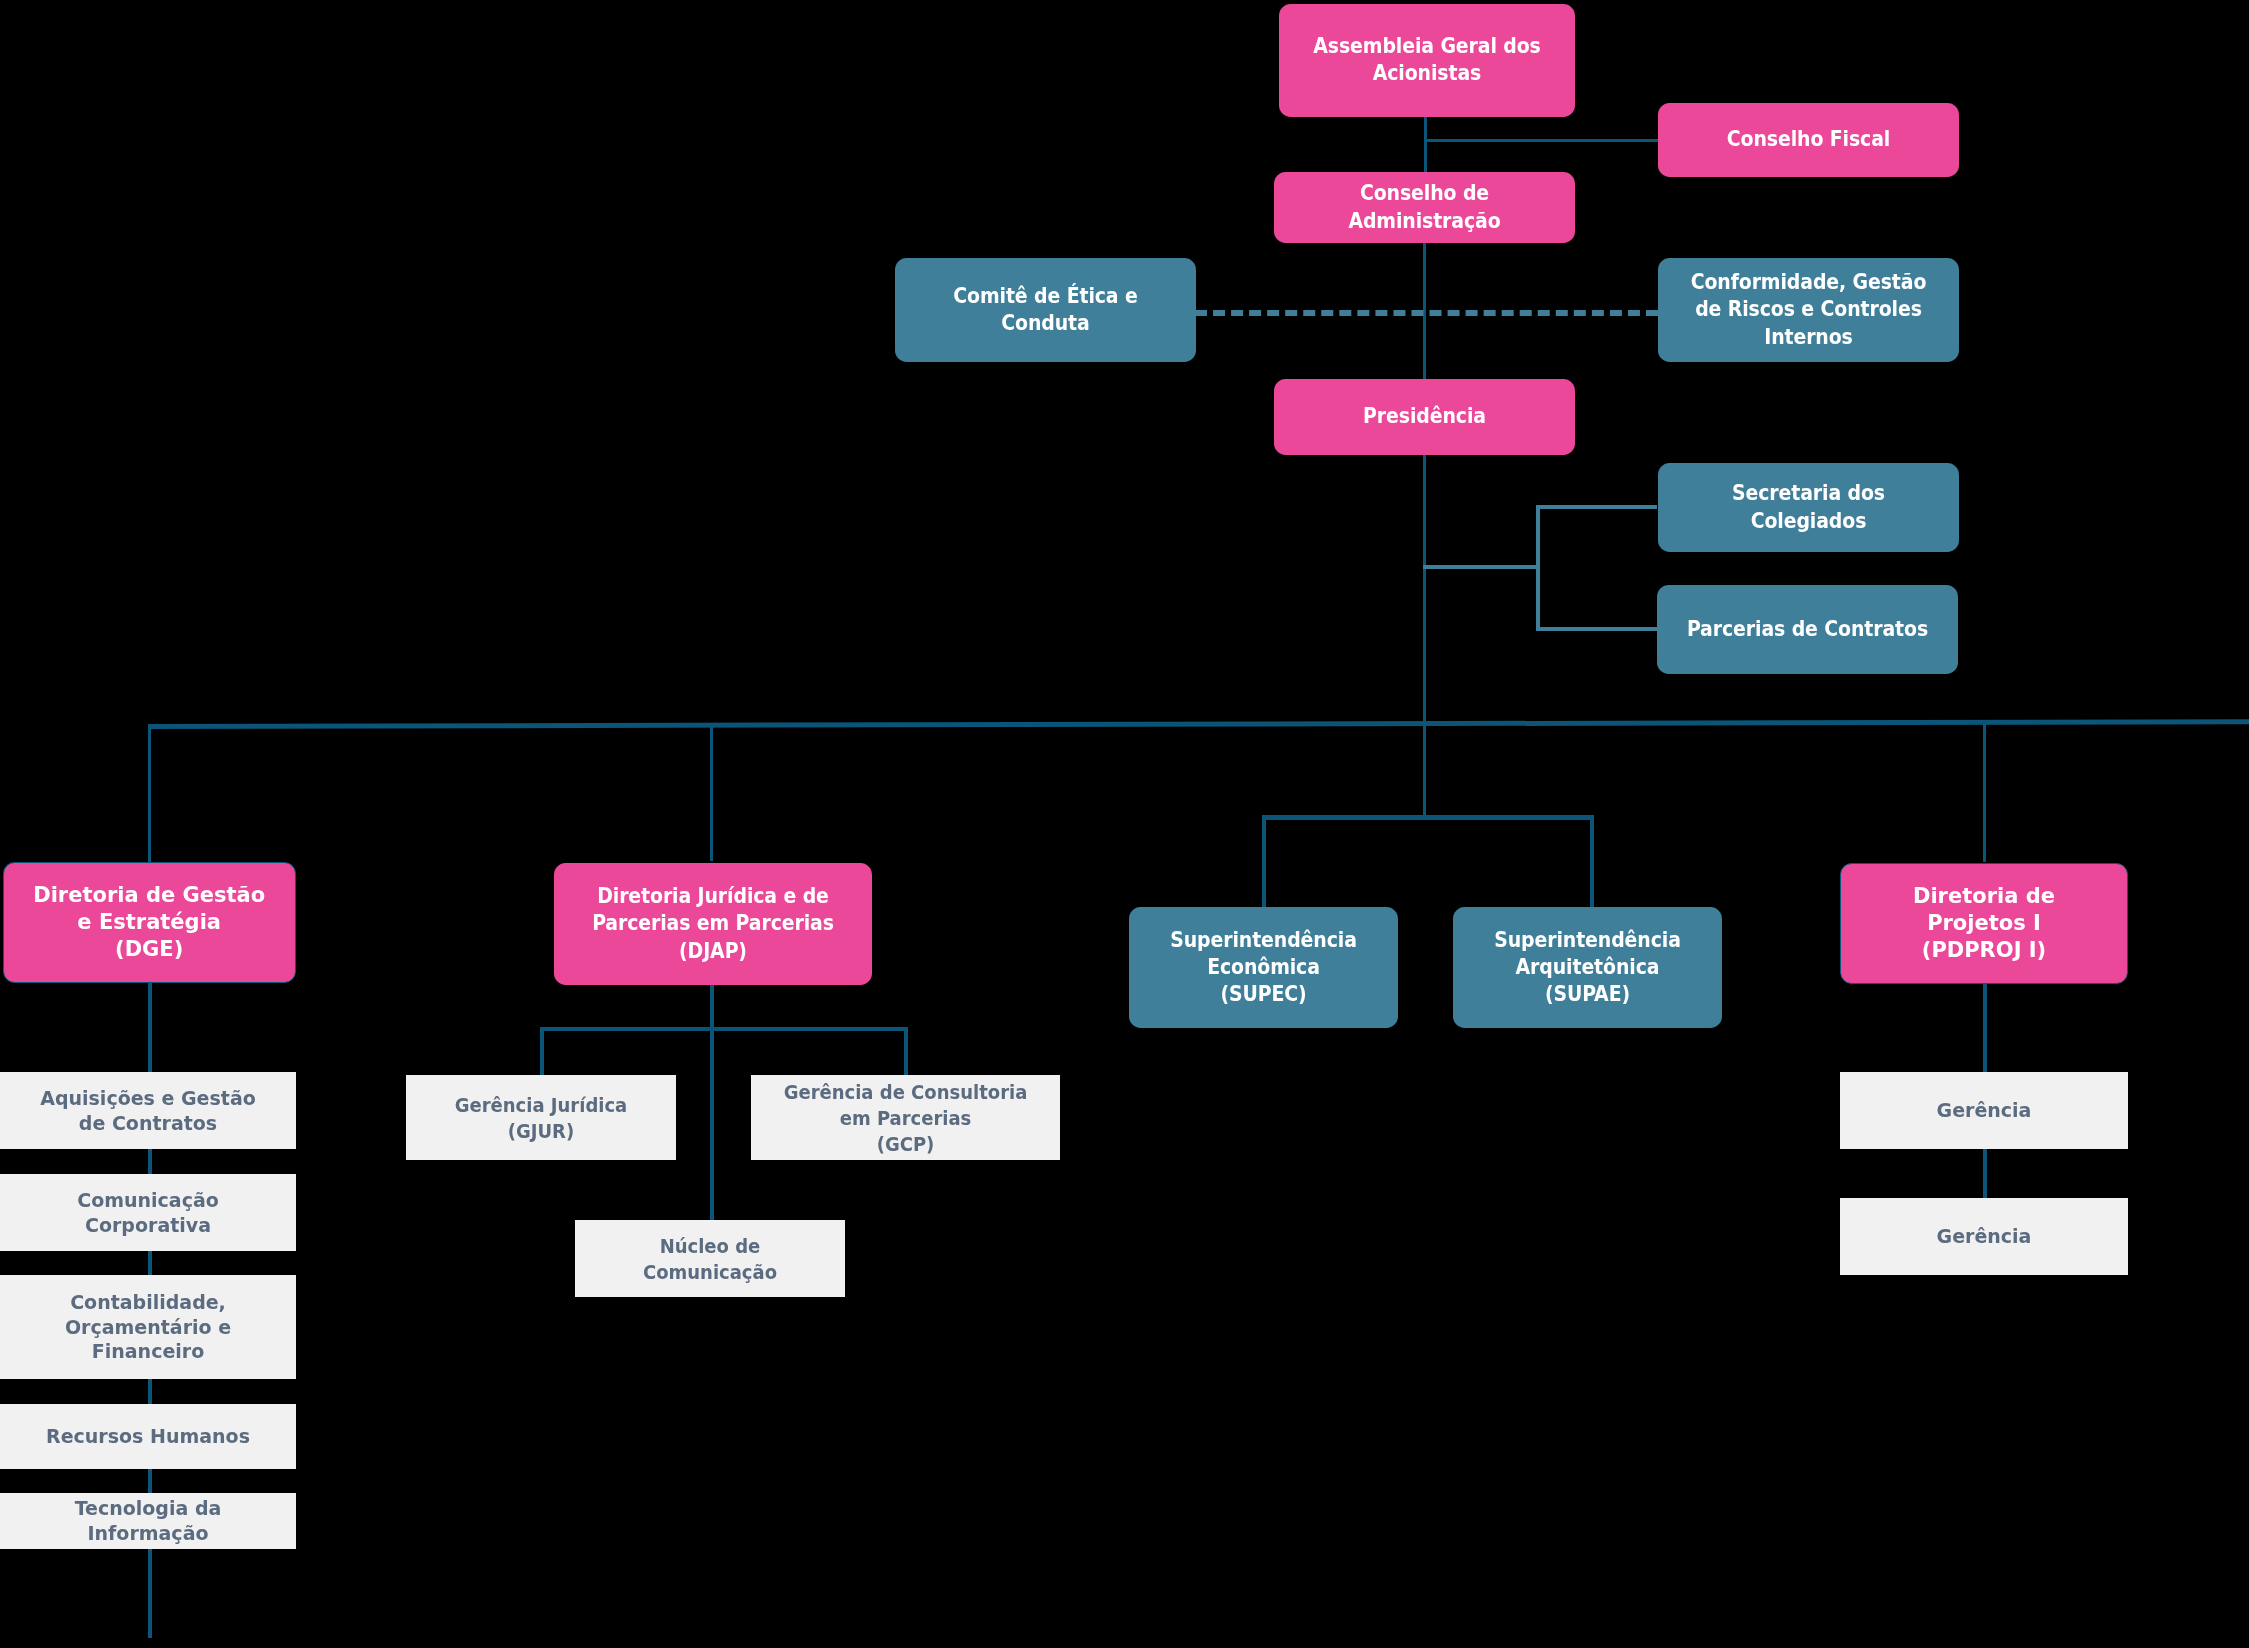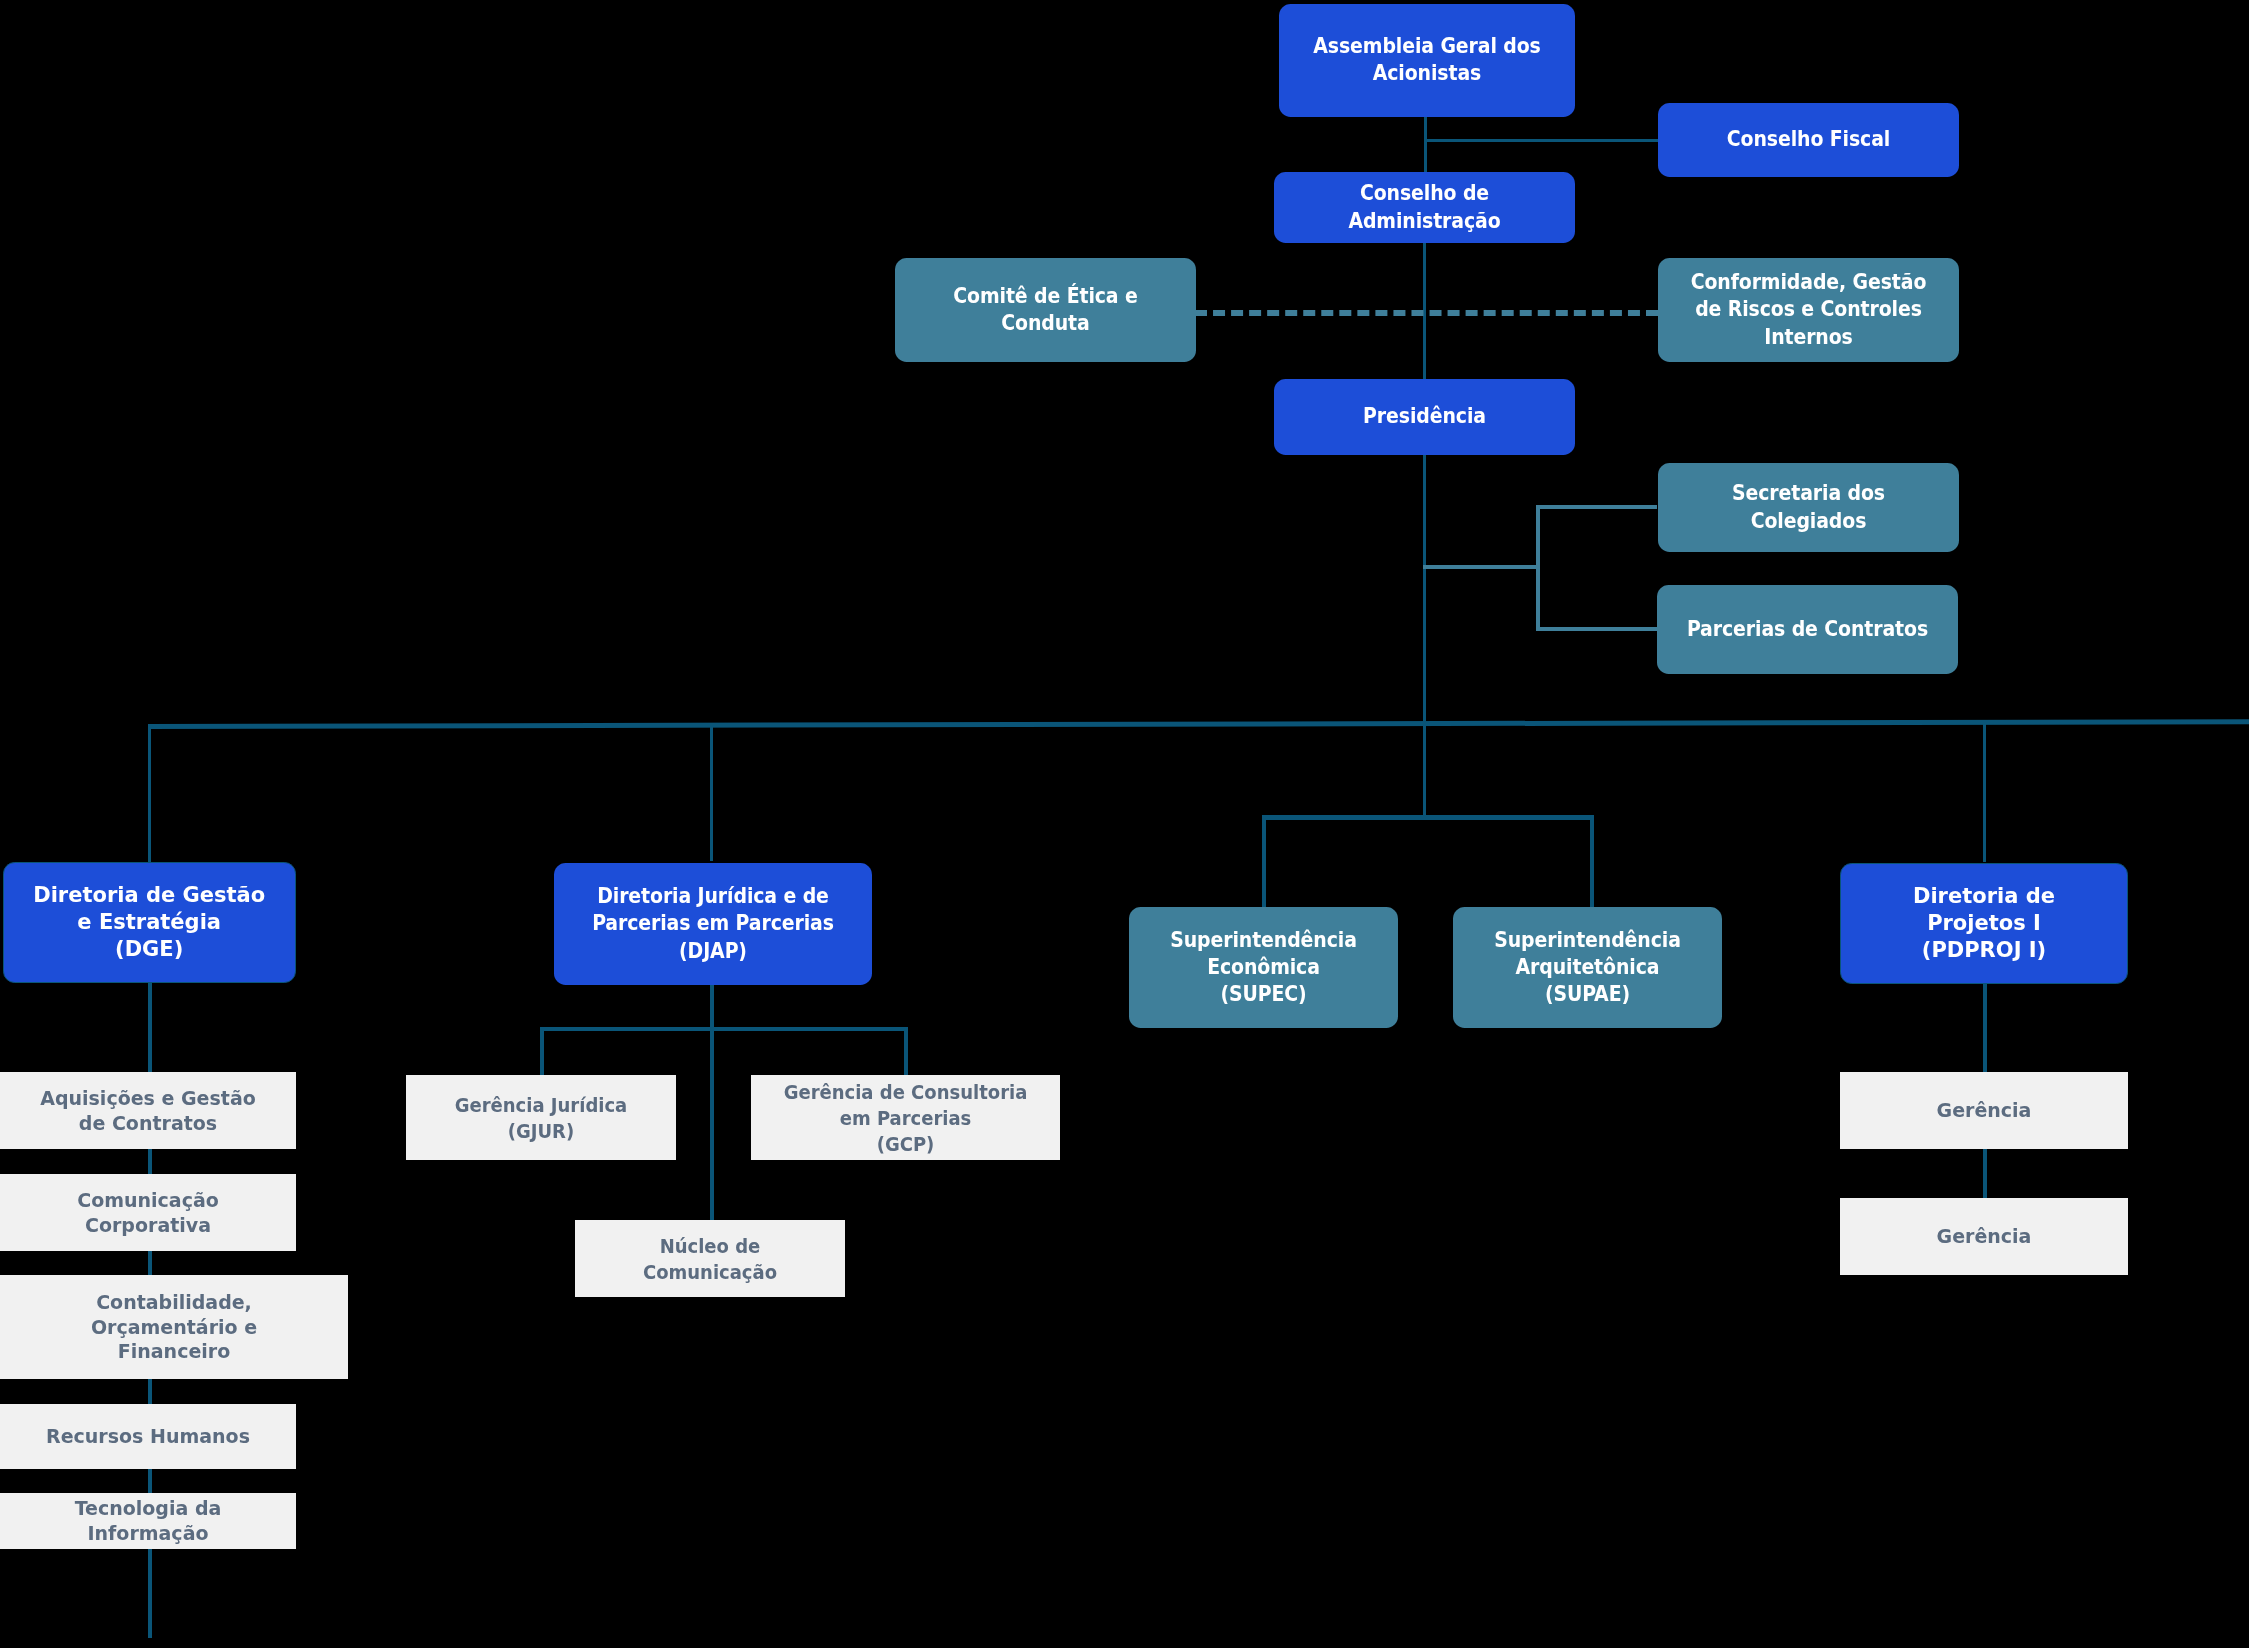--- a/index.html
+++ b/index.html
@@ -39,21 +39,21 @@
     justify-content: center;
     text-align: center;
     box-sizing: border-box;
     line-height: 1.30;
     padding: 2.7px 6.3px;
     white-space: pre-line;
   }
 
   
   .node.navy {
-    background: #1d4ed8;
+    background: #ec4899;
     color: #FFFFFF;
     border-radius: 11.7px;
     font-weight: bold;
     font-family: "DejaVu Sans Condensed", "Liberation Sans Narrow", "Liberation Sans", sans-serif;
     letter-spacing: -0.1px;
   }
   
   .node.teal {
     background: #3F7F9A;
     color: #FFFFFF;
@@ -149,21 +149,21 @@
 
   <div class="node teal fs-46" style="left:1657px; top:585px; width:301px; height:89px;">Parcerias de Contratos</div>
 
   <div class="node navy wide fs-46" style="left:2.7px; top:862px; width:293px; height:121px;">Diretoria de Gestão
 e Estratégia
 (DGE)</div>
   <div class="node grey fs-42" style="left:0px; top:1072px; width:296px; height:77px;">Aquisições e Gestão
 de Contratos</div>
   <div class="node grey fs-42" style="left:0px; top:1174px; width:296px; height:77px;">Comunicação
 Corporativa</div>
-  <div class="node grey fs-42" style="left:0px; top:1275px; width:348px; height:104px;">Contabilidade,
+  <div class="node grey fs-42" style="left:0px; top:1275px; width:296px; height:104px;">Contabilidade,
 Orçamentário e
 Financeiro</div>
   <div class="node grey fs-42" style="left:0px; top:1404px; width:296px; height:65px;">Recursos Humanos</div>
   <div class="node grey fs-42" style="left:0px; top:1493px; width:296px; height:56px;">Tecnologia da
 Informação</div>
 
   <div class="node navy fs-46" style="left:554px; top:863px; width:318px; height:122px;">Diretoria Jurídica e de
 Parcerias em Parcerias
 (DJAP)</div>
   <div class="node grey cond fs-44" style="left:406px; top:1075px; width:270px; height:85px;">Gerência Jurídica

